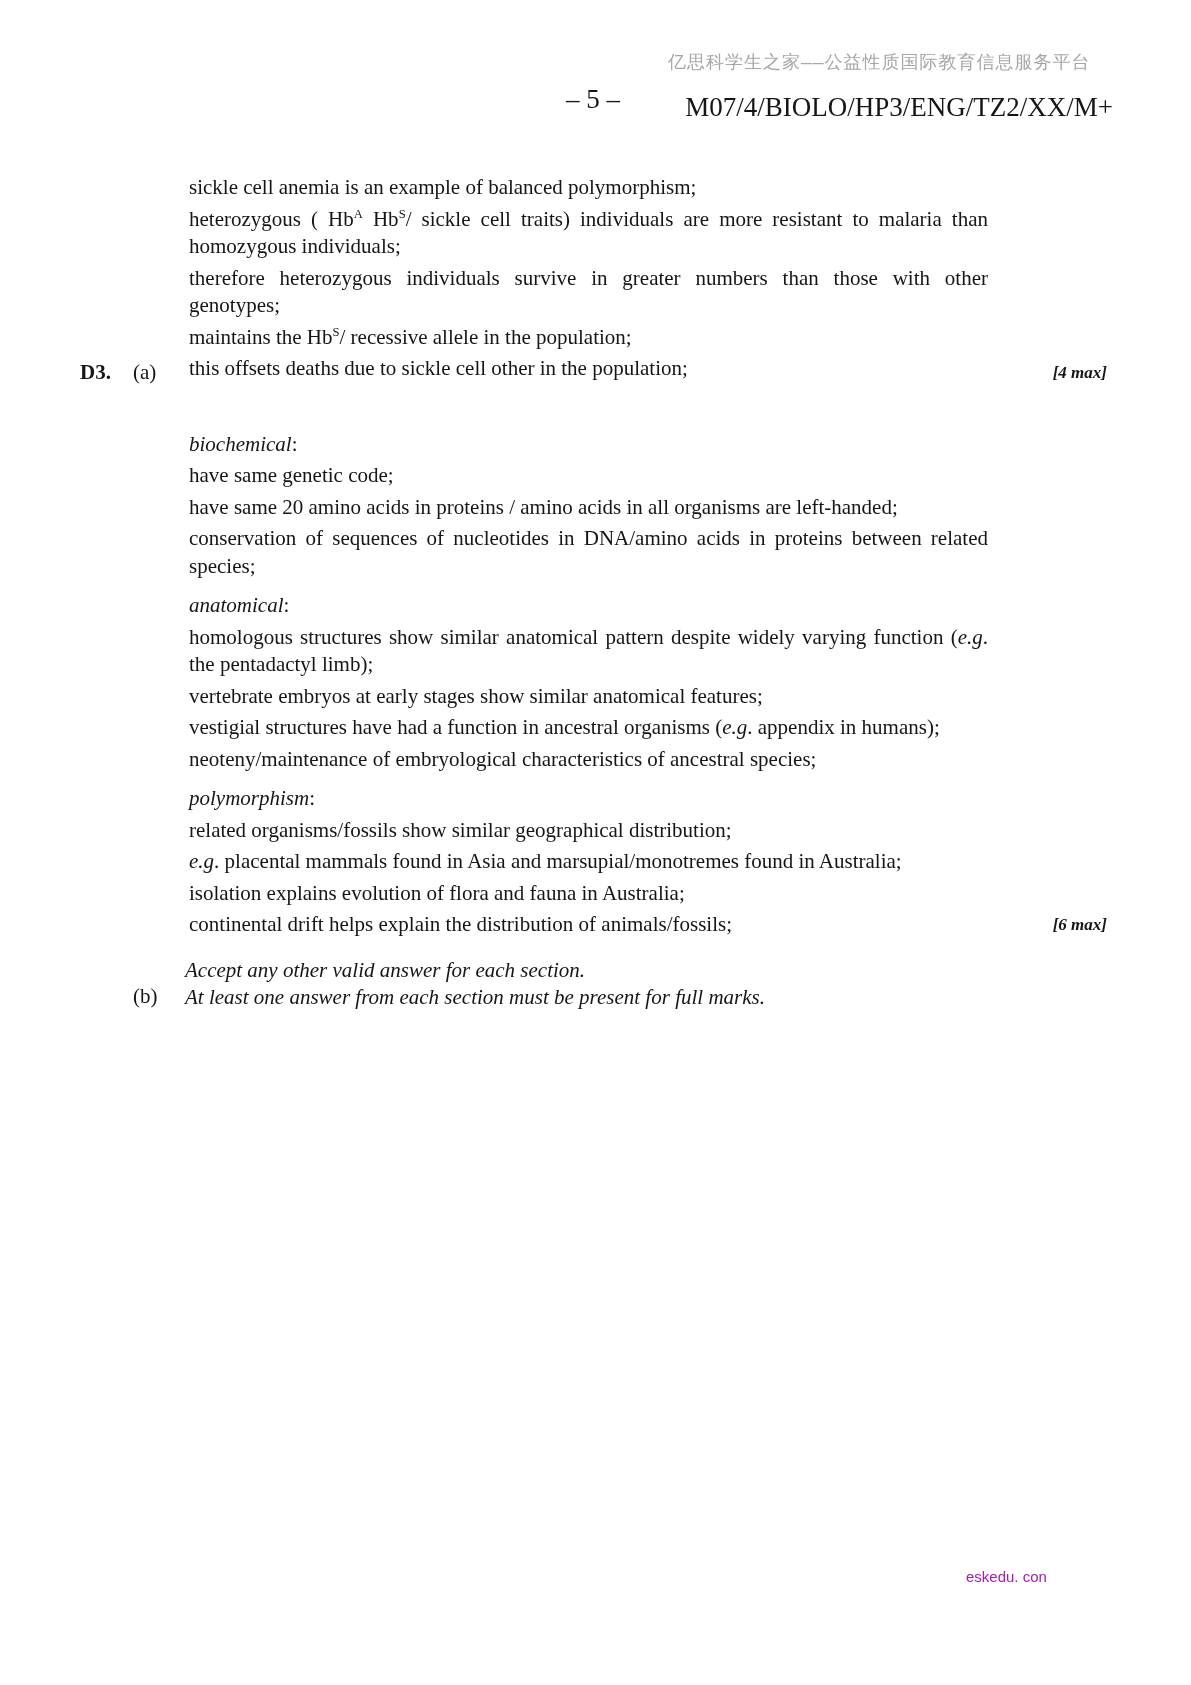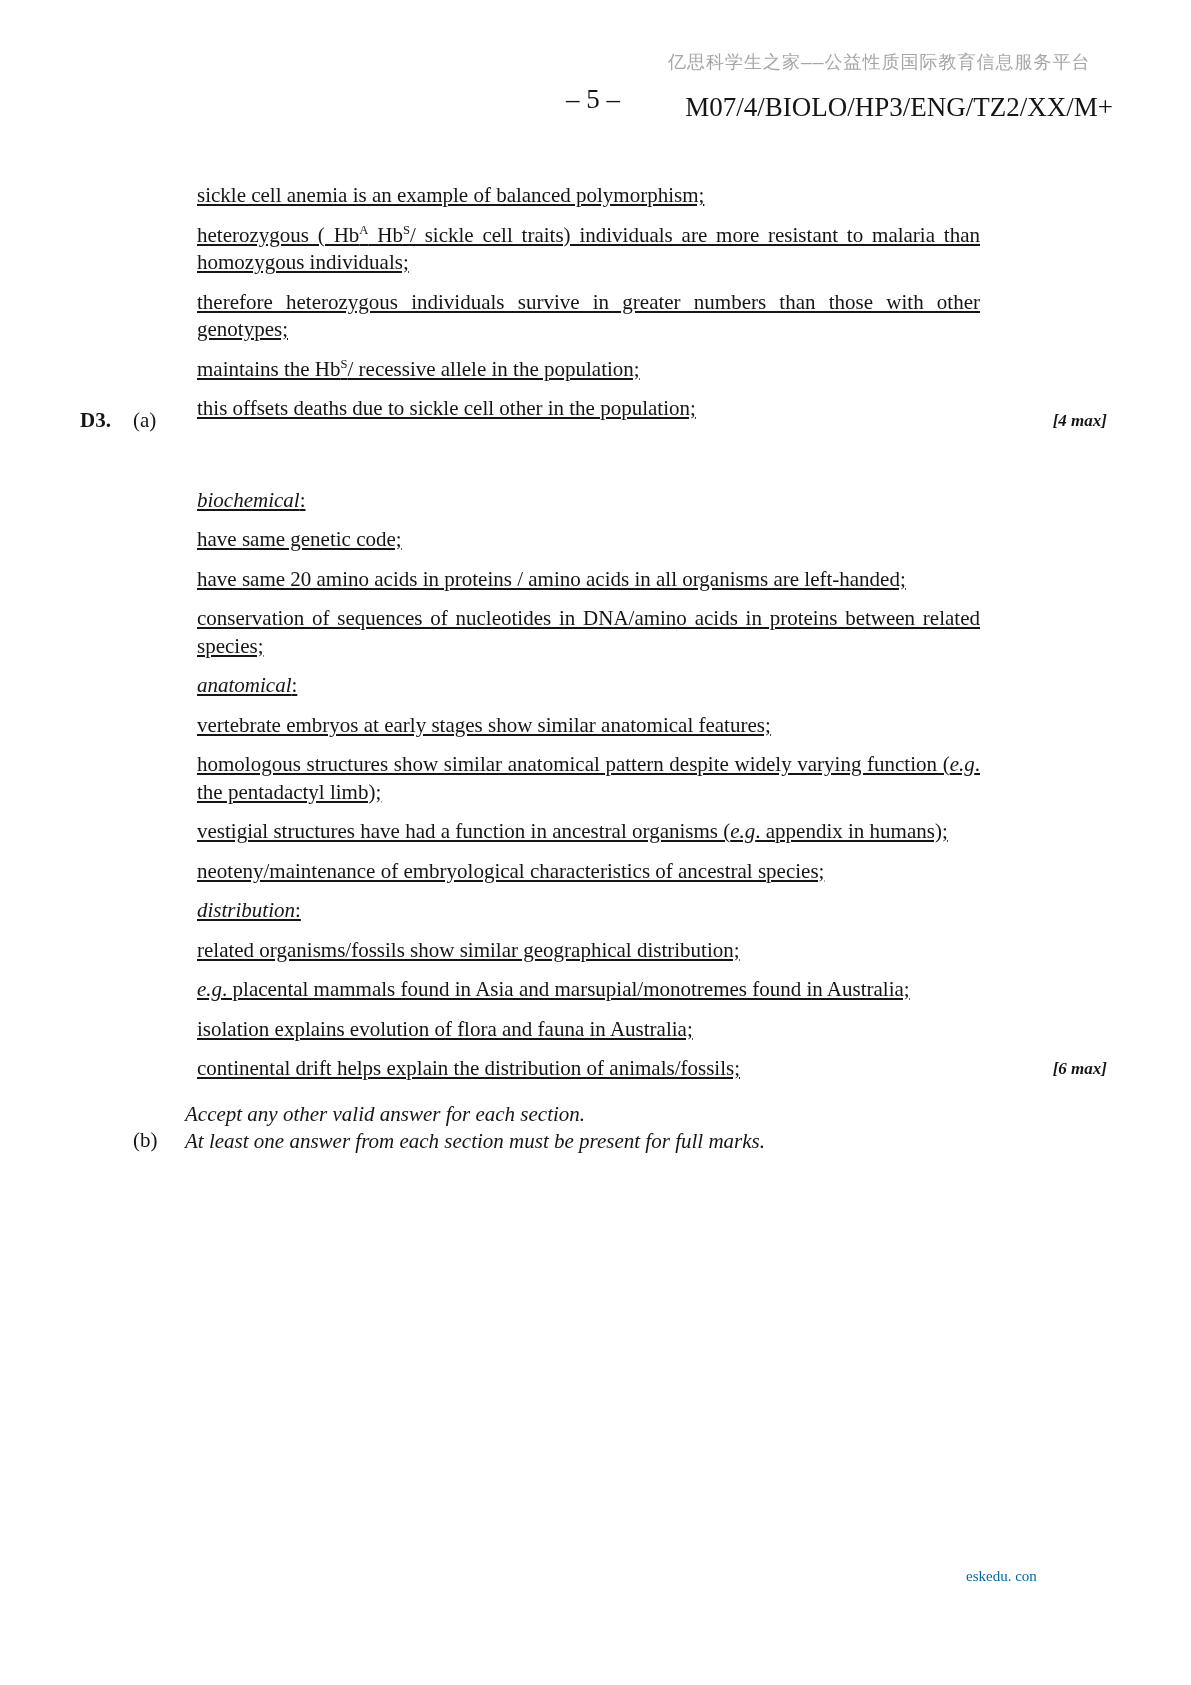--- a/index.html
+++ b/index.html
@@ -47,21 +47,21 @@
     top: 170px;
     width: 1027px;
     font-size: 21px;
     line-height: 27.5px;
   }
   .part { display: flex; position: relative; align-items: flex-end; }
   .part-b { margin-top: 40px; }
   .qnum  { width: 53px; font-weight: bold; flex: 0 0 auto; }
   .plabel{ width: 52px; flex: 0 0 auto; }
   .ptext { width: 807px; flex: 0 0 auto; }
-  .point { margin: 12px; text-align: justify; text-decoration: underline; }
+  .point { margin: 4px; text-align: justify; }
   .section + .section { margin-top: 12px; }
   .sec-geo { position: relative; }
   sup { font-size: 0.6em; line-height: 0; vertical-align: super; }
   em { font-style: italic; }
 
   .max {
     position: absolute;
     bottom: 0;
     font-weight: bold;
     font-style: italic;
@@ -76,23 +76,23 @@
     font-style: italic;
     line-height: 27px;
   }
   .note { margin: 0; }
 
   
   .footer-mark {
     position: absolute;
     left: 966px;
     top: 1568px;
-    font-family: Liberation Serif, serif;
+    font-family: Liberation Sans, sans-serif;
     font-size: 15px;
-    color: #0369a1;
+    color: #a21caf;
     white-space: nowrap;
   }
 </style>
 </head>
 <body>
 
 <div class="page">
 
   <div class="cn-watermark">亿思科学生之家——公益性质国际教育信息服务平台</div>
   <div class="page-number">– 5 –</div>
@@ -120,28 +120,28 @@
 
         <div class="section">
           <p class="point"><em>biochemical</em>:</p>
           <p class="point">have same genetic code;</p>
           <p class="point">have same 20 amino acids in proteins / amino acids in all organisms are left-handed;</p>
           <p class="point">conservation of sequences of nucleotides in DNA/amino acids in proteins between related species;</p>
         </div>
 
         <div class="section">
           <p class="point"><em>anatomical</em>:</p>
+          <p class="point">homologous structures show similar anatomical pattern despite widely varying function (<em>e.g</em>. the pentadactyl limb);</p>
           <p class="point">vertebrate embryos at early stages show similar anatomical features;</p>
-          <p class="point">homologous structures show similar anatomical pattern despite widely varying function (<em>e.g</em>. the pentadactyl limb);</p>
           <p class="point">vestigial structures have had a function in ancestral organisms (<em>e.g</em>. appendix in humans);</p>
           <p class="point">neoteny/maintenance of embryological characteristics of ancestral species;</p>
         </div>
 
         <div class="section sec-geo">
-          <p class="point"><em>distribution</em>:</p>
+          <p class="point"><em>polymorphism</em>:</p>
           <p class="point">related organisms/fossils show similar geographical distribution;</p>
           <p class="point"><em>e.g</em>. placental mammals found in Asia and marsupial/monotremes found in Australia;</p>
           <p class="point">isolation explains evolution of flora and fauna in Australia;</p>
           <p class="point">continental drift helps explain the distribution of animals/fossils;</p>
           <div class="max max-b">[6 max]</div>
         </div>
 
         <div class="notes">
           <p class="note">Accept any other valid answer for each section.</p>
           <p class="note">At least one answer from each section must be present for full marks.</p>

